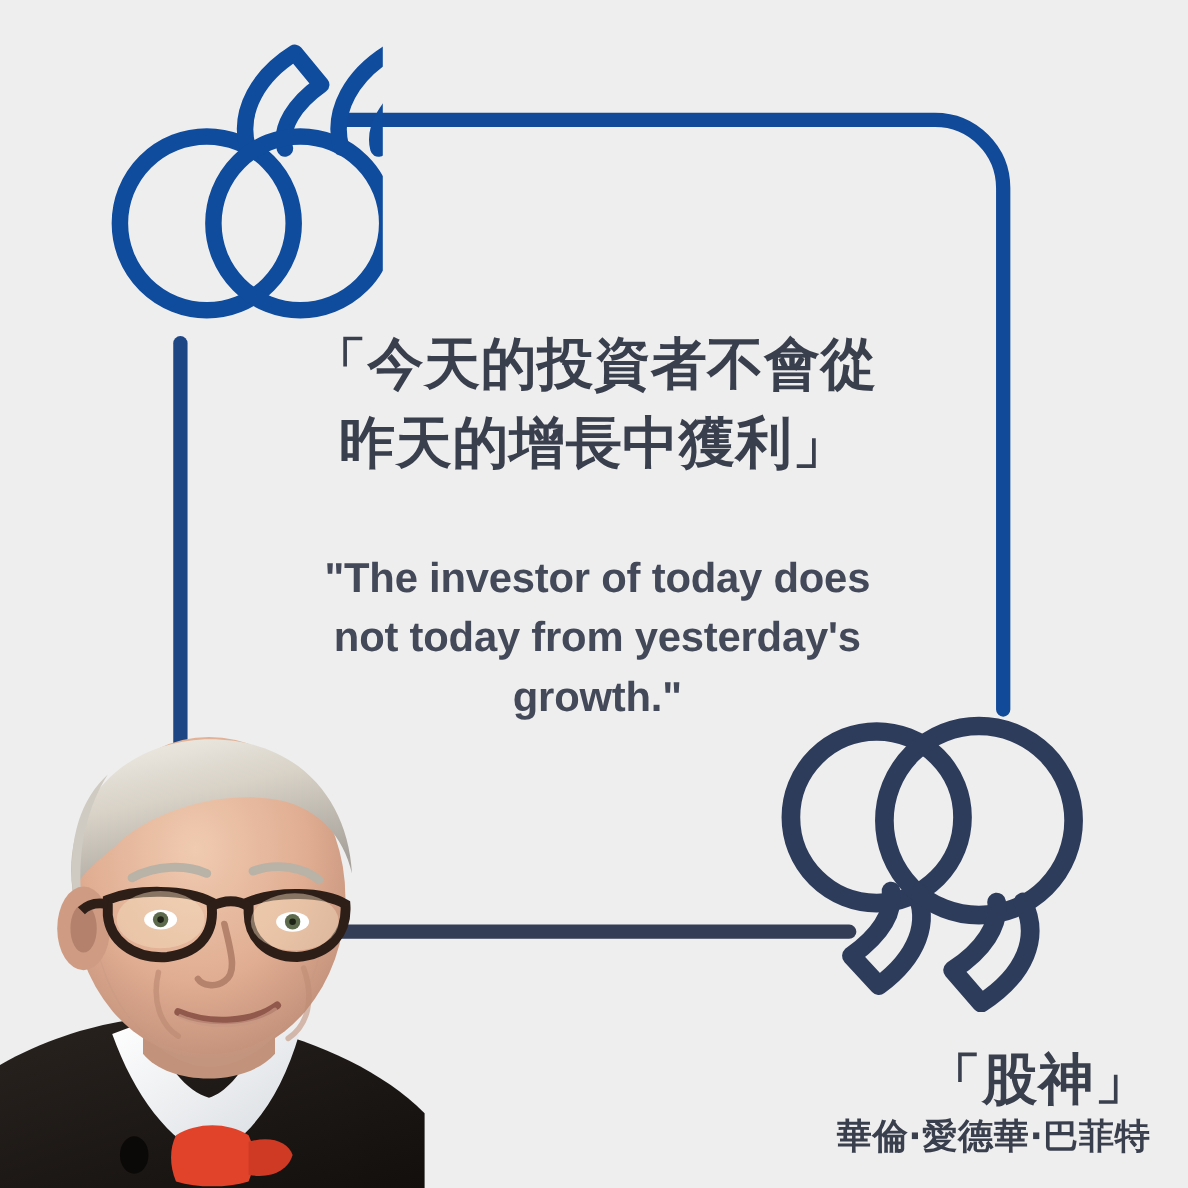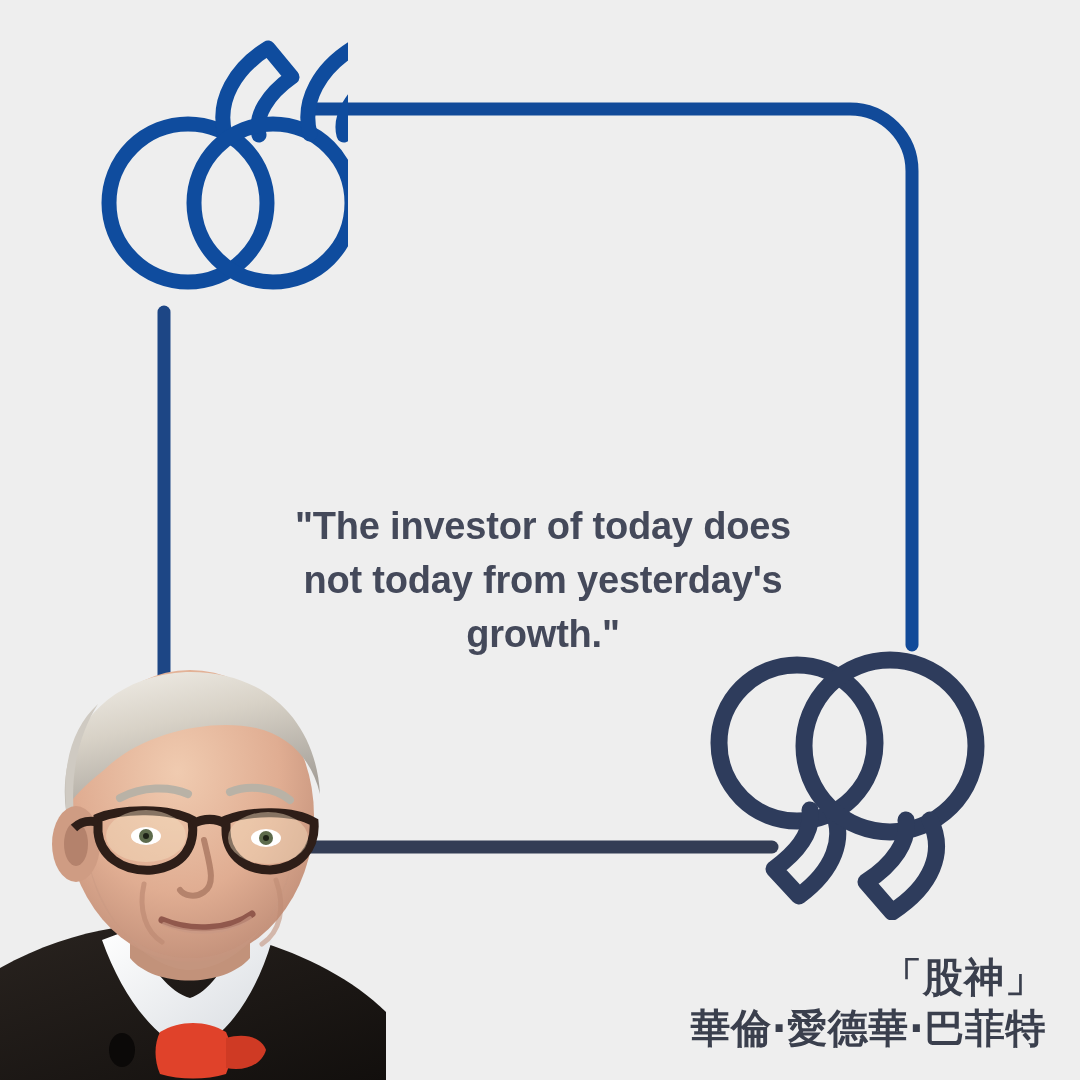--- a/index.html
+++ b/index.html
@@ -53,22 +53,22 @@
     letter-spacing:-0.2px;
   }
   .attribution{
     position:absolute;
     right:34px;bottom:26px;
     text-align:right;
     color:#3a3f4d;
     font-weight:bold;
     font-family:"DejaVu Sans","Liberation Sans",sans-serif;
   }
-  .attr-title{font-size:40px;line-height:1.28;letter-spacing:1px;margin-top:24px;}
-  .attr-name{font-size:40px;line-height:1.28;letter-spacing:0.5px;}
+  .attr-title{font-size:50px;line-height:1.28;letter-spacing:1px;margin-top:24px;}
+  .attr-name{font-size:32px;line-height:1.28;letter-spacing:0.5px;}
 
   
   .portrait{
     position:absolute;
     left:-6px;bottom:0;
     width:400px;height:440px;
   }
 </style>
 </head>
 <body>
@@ -115,20 +115,24 @@
 
       <circle cx="190" cy="108" r="86"></circle>
 
       <path d="M 230 182
                C 246 214, 232 248, 192 274
                L 166 244
                C 194 226, 209 203, 206 182"></path>
     </g>
   </svg>
 
+  <div class="quote-cn">
+    <div>「今天的投資者不會從</div>
+    <div>昨天的增長中獲利」</div>
+  </div>
 
   <div class="quote-en">
     <div>"The investor of today does</div>
     <div>not today from yesterday's</div>
     <div>growth."</div>
   </div>
 
   <div class="attribution">
     <div class="attr-title">「股神」</div>
     <div class="attr-name">華倫·愛德華·巴菲特</div>

